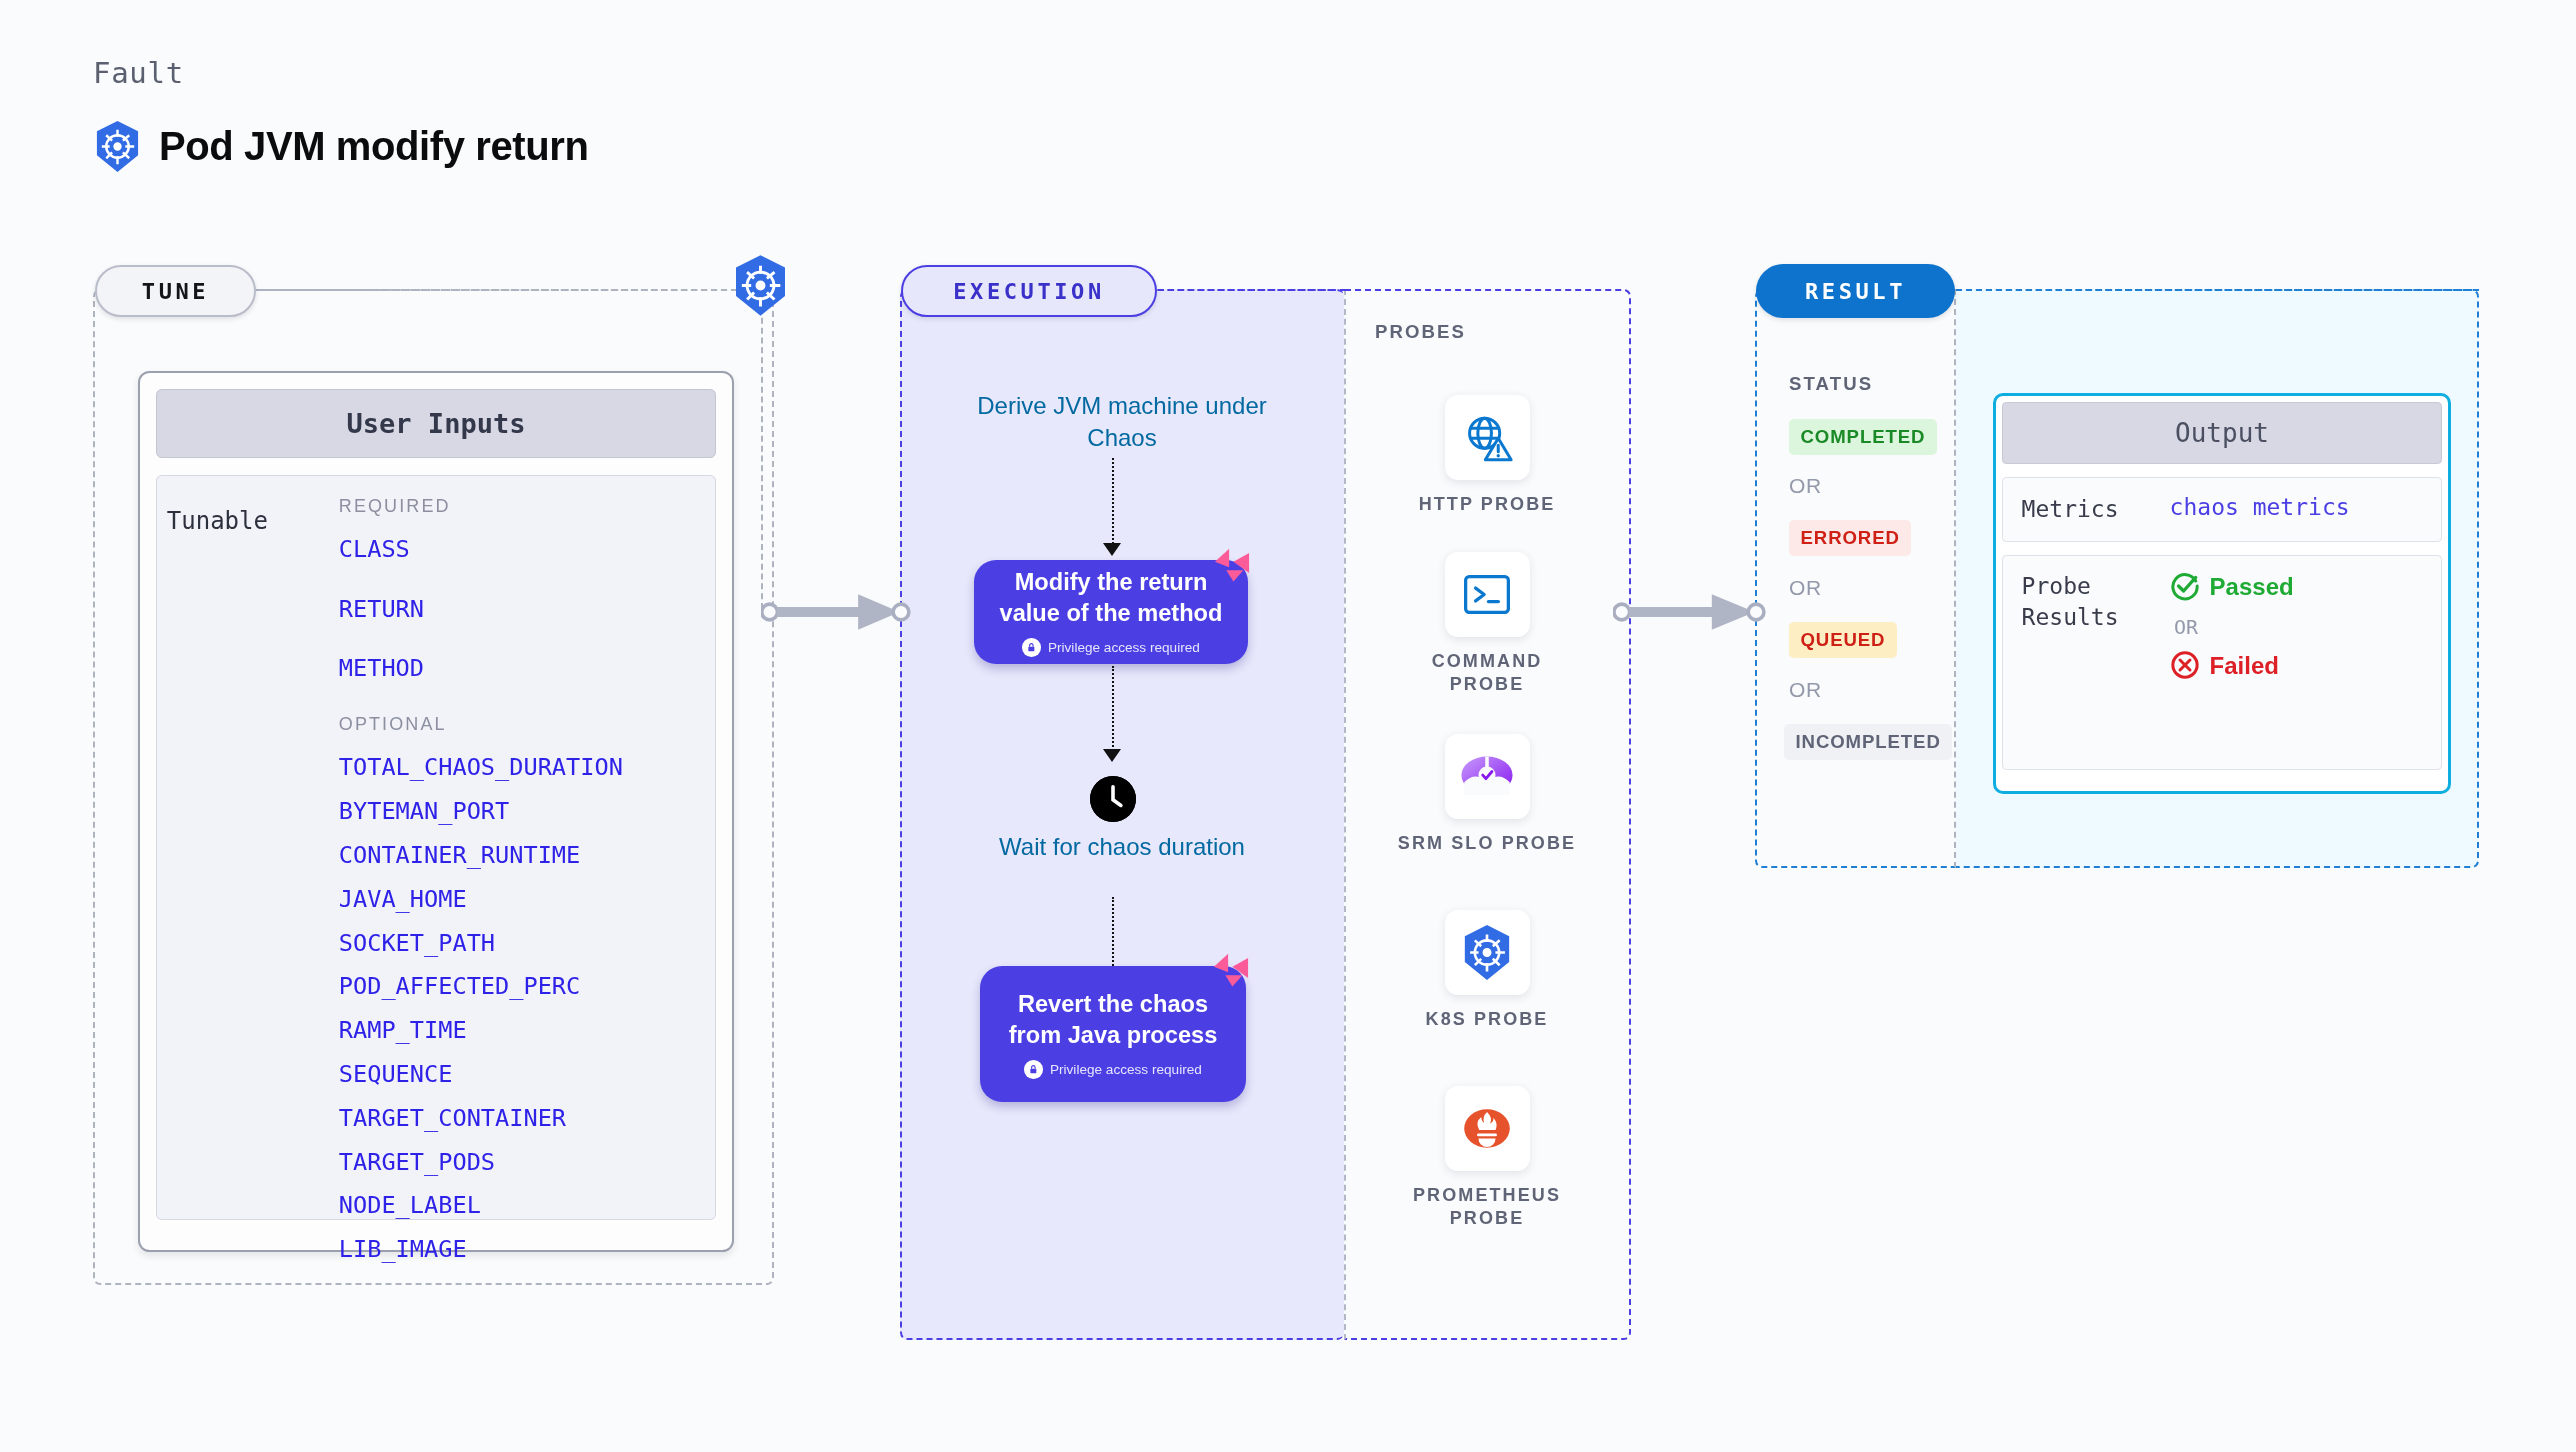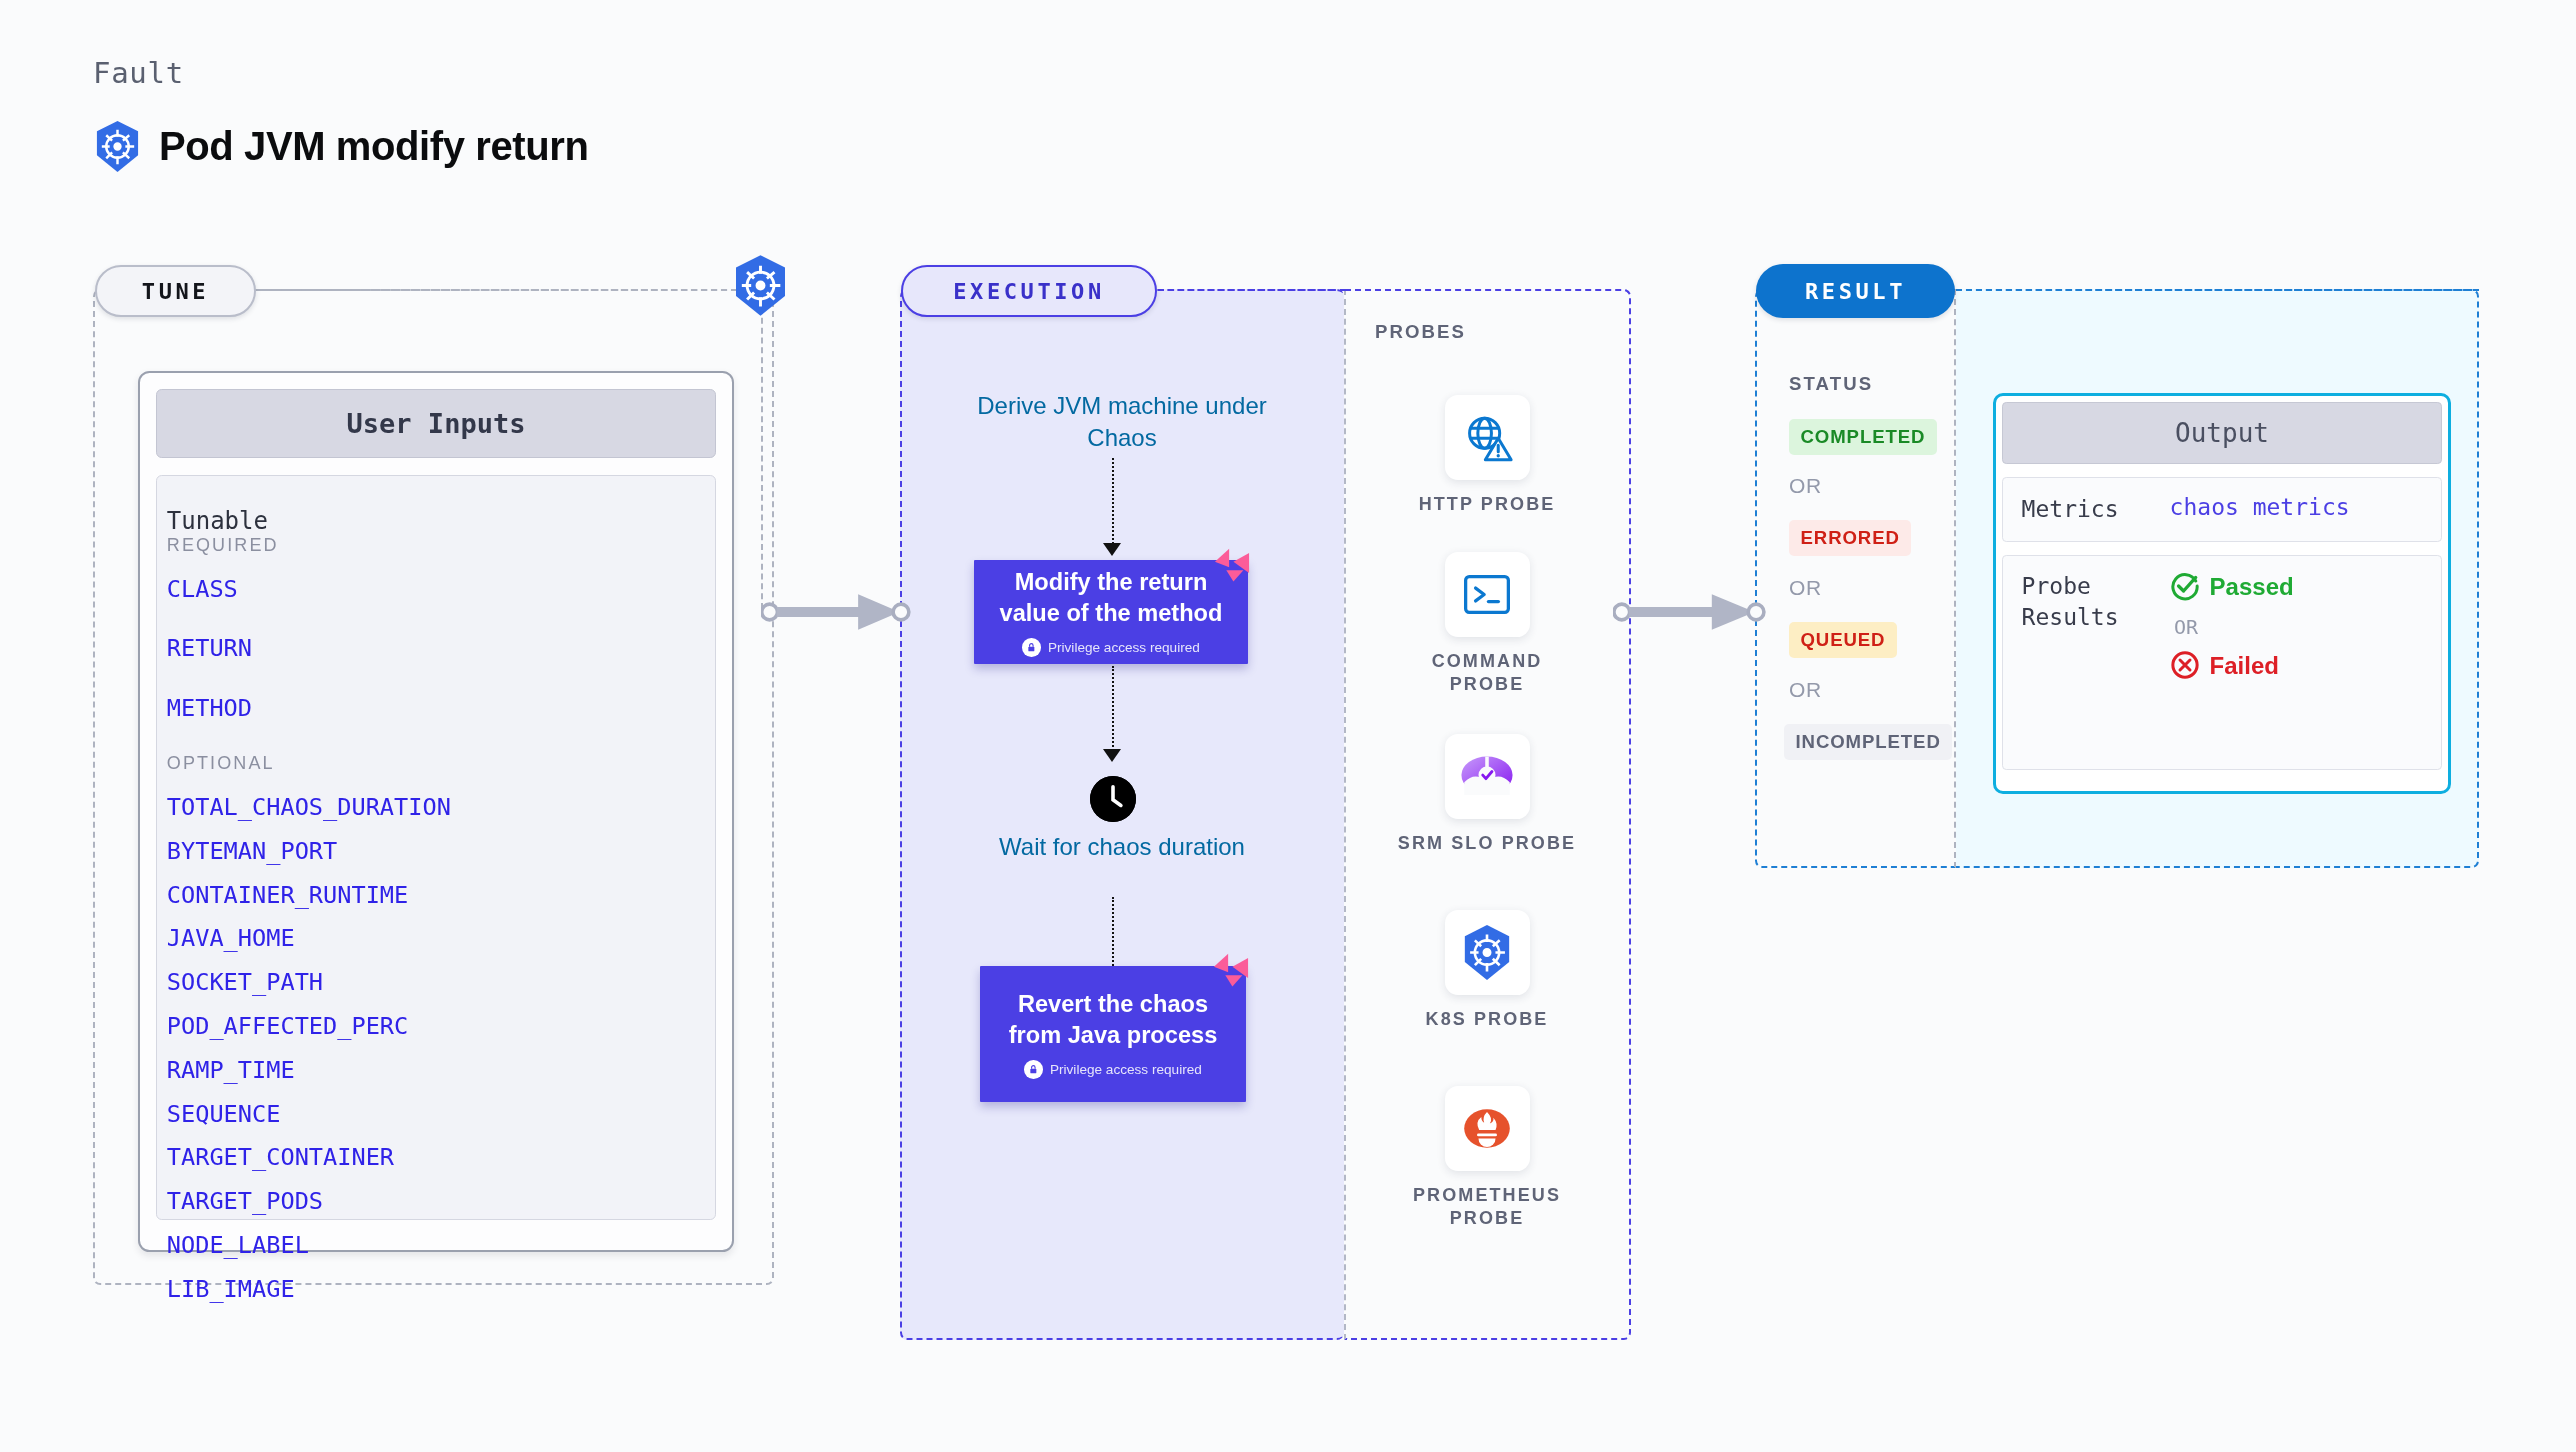--- a/index.html
+++ b/index.html
@@ -116,21 +116,21 @@
     height: 69px; background: #d7d8e3; border: 0.7px solid #c3c5d2;
     border-radius: 5.7px;
     display: flex; align-items: center; justify-content: center;
     font-family: "DejaVu Sans Mono", monospace;
     font-size: 27px; font-weight: 700; color: #33384a;
   }
   .ui-body {
     margin-top: 17px; height: 745px;
     background: #f2f3f8; border: 0.7px solid #d5d7e1;
     border-radius: 5.7px;
-    display: flex; padding: 20px 7.2px 7.2px 10px; flex-direction: column;
+    display: flex; padding: 20px 7.2px 7.2px 10px;
   }
   .ui-left {
     width: 172px; flex: none;
     font-family: "DejaVu Sans Mono", monospace;
     font-size: 24px; color: #2d313e; padding-top: 11.5px;
   }
   .ui-right { flex: 1; }
   .grp-label {
     font-size: 18px; color: #8b8fa0; letter-spacing: 2.1px;
     font-weight: 500; margin-bottom: 18.6px;
@@ -154,21 +154,21 @@
   .dotted-down {
     position: absolute; width: 0; border-left: 2.9px dotted #111;
   }
   .arrowhead-dn {
     position: absolute; width: 0; height: 0;
     border-left: 9.3px solid transparent;
     border-right: 9.3px solid transparent;
     border-top: 13.6px solid #111;
   }
   .act-box {
-    position: absolute; border-radius: 1px;
+    position: absolute; border-radius: 22px;
     background: #4b3fe4; color: #fff;
     box-shadow: 0 5px 10px rgba(40,30,140,.26);
     display: flex; flex-direction: column;
     align-items: center; justify-content: center;
     padding: 8.6px 18.6px;
   }
   .act-box .act-title {
     font-size: 23.6px; font-weight: 700; line-height: 1.3;
     text-align: center;
   }

